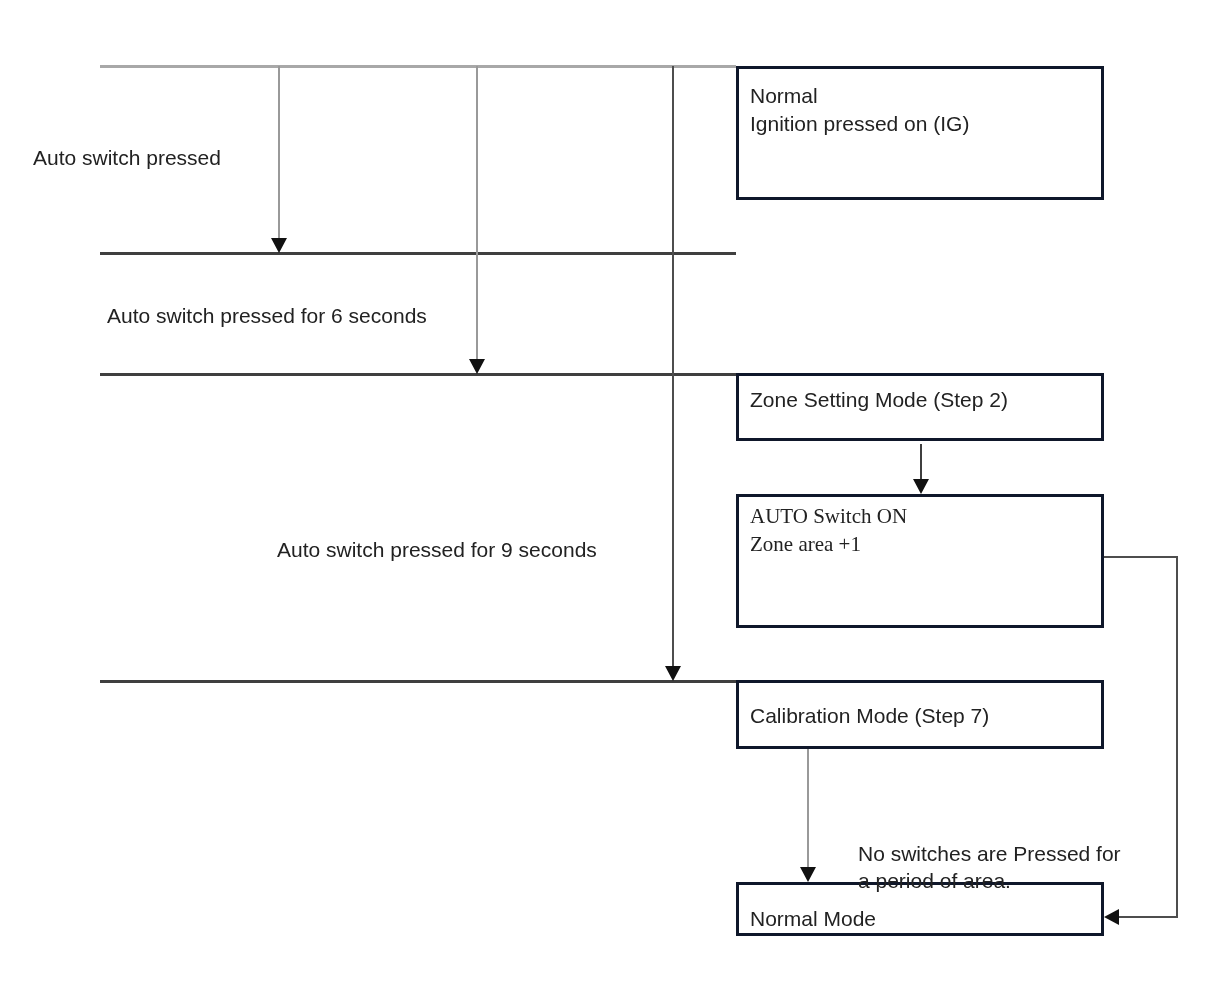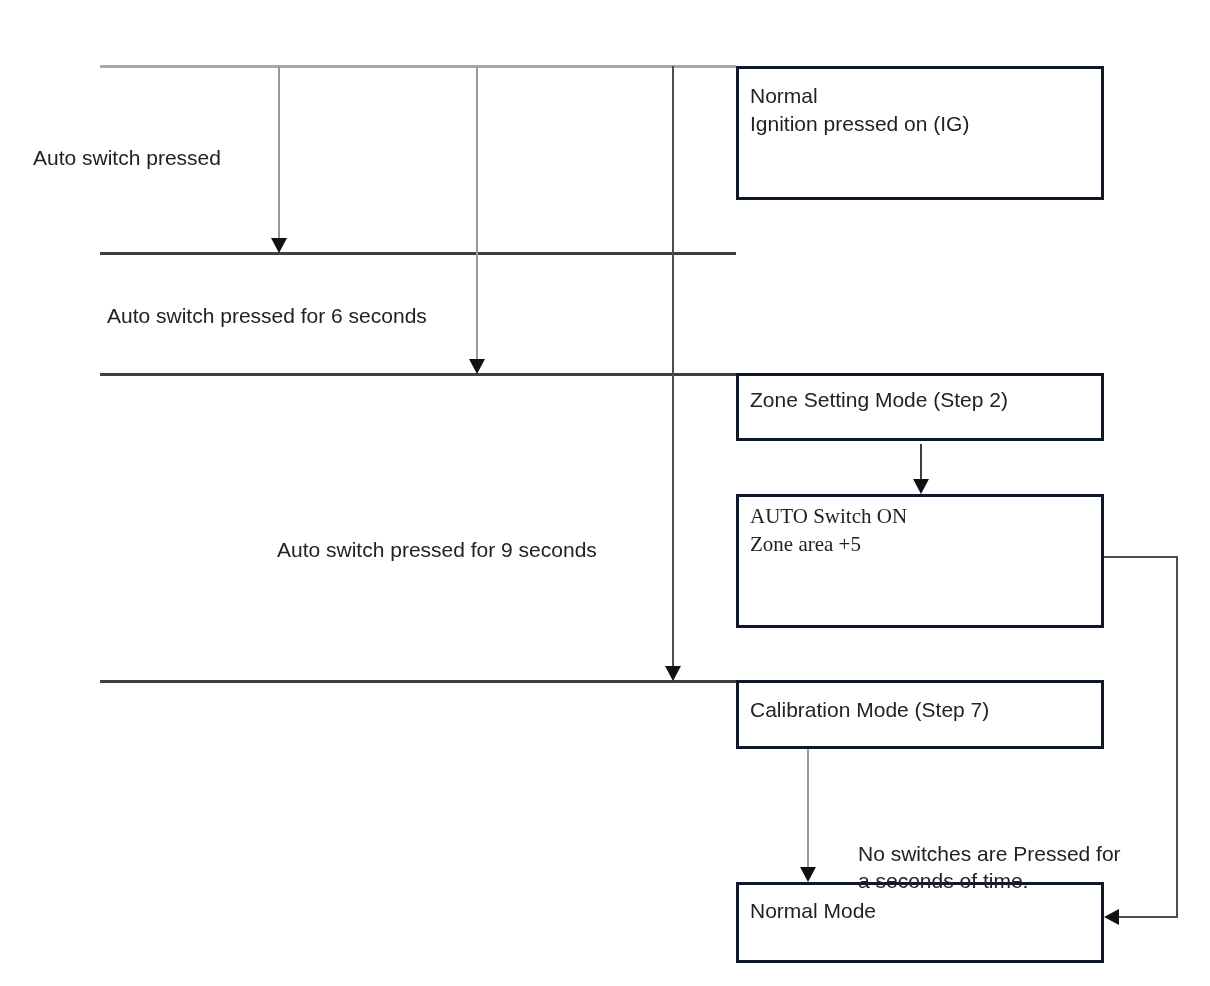--- a/index.html
+++ b/index.html
@@ -79,22 +79,22 @@
     padding-left: 11px;
     font-size: 21px;
     line-height: 28px;
     color: #222222;
     white-space: nowrap;
   }
   #box-normal-ig    { top: 66px;  height: 134px; padding-top: 13px; }
   #box-compass      { top: 252px; height: 70px;  padding-top: 14px; }
   #box-zone         { top: 373px; height: 68px;  padding-top: 10px; }
   #box-auto-on      { top: 494px; height: 134px; padding-top: 5px; font-family: Liberation Serif, serif; }
-  #box-calibration  { top: 680px; height: 69px;  padding-top: 13px; }
-  #box-normal-mode  { top: 882px; height: 81px;  padding-top: 12px; }
+  #box-calibration  { top: 680px; height: 69px;  padding-top: 19px; }
+  #box-normal-mode  { top: 882px; height: 54px;  padding-top: 20px; }
 
   
   .edge-label {
     position: absolute;
     font-size: 21px;
     line-height: 27px;
     color: #222222;
     white-space: nowrap;
   }
   #label-pressed    { left: 33px;  top: 144px; }
@@ -134,35 +134,35 @@
     <div>Ignition pressed on (IG)</div>
   </div>
 
 
   <div class="box" id="box-zone">
     <div>Zone Setting Mode (Step 2)</div>
   </div>
 
   <div class="box" id="box-auto-on">
     <div>AUTO Switch ON</div>
-    <div>Zone area +5</div>
+    <div>Zone area +1</div>
   </div>
 
   <div class="box" id="box-calibration">
     <div>Calibration Mode (Step 7)</div>
   </div>
 
   <div class="box" id="box-normal-mode">
     <div>Normal Mode</div>
   </div>
 
   <div class="edge-label" id="label-pressed">Auto switch pressed</div>
 
   <div class="edge-label" id="label-pressed-6s">Auto switch pressed for 6 seconds</div>
 
   <div class="edge-label" id="label-pressed-9s">Auto switch pressed for 9 seconds</div>
 
   <div class="edge-label" id="label-no-switch">
     <div>No switches are Pressed for</div>
-    <div>a seconds of time.</div>
+    <div>a period of area.</div>
   </div>
 
 </div>
 
 </body></html>

